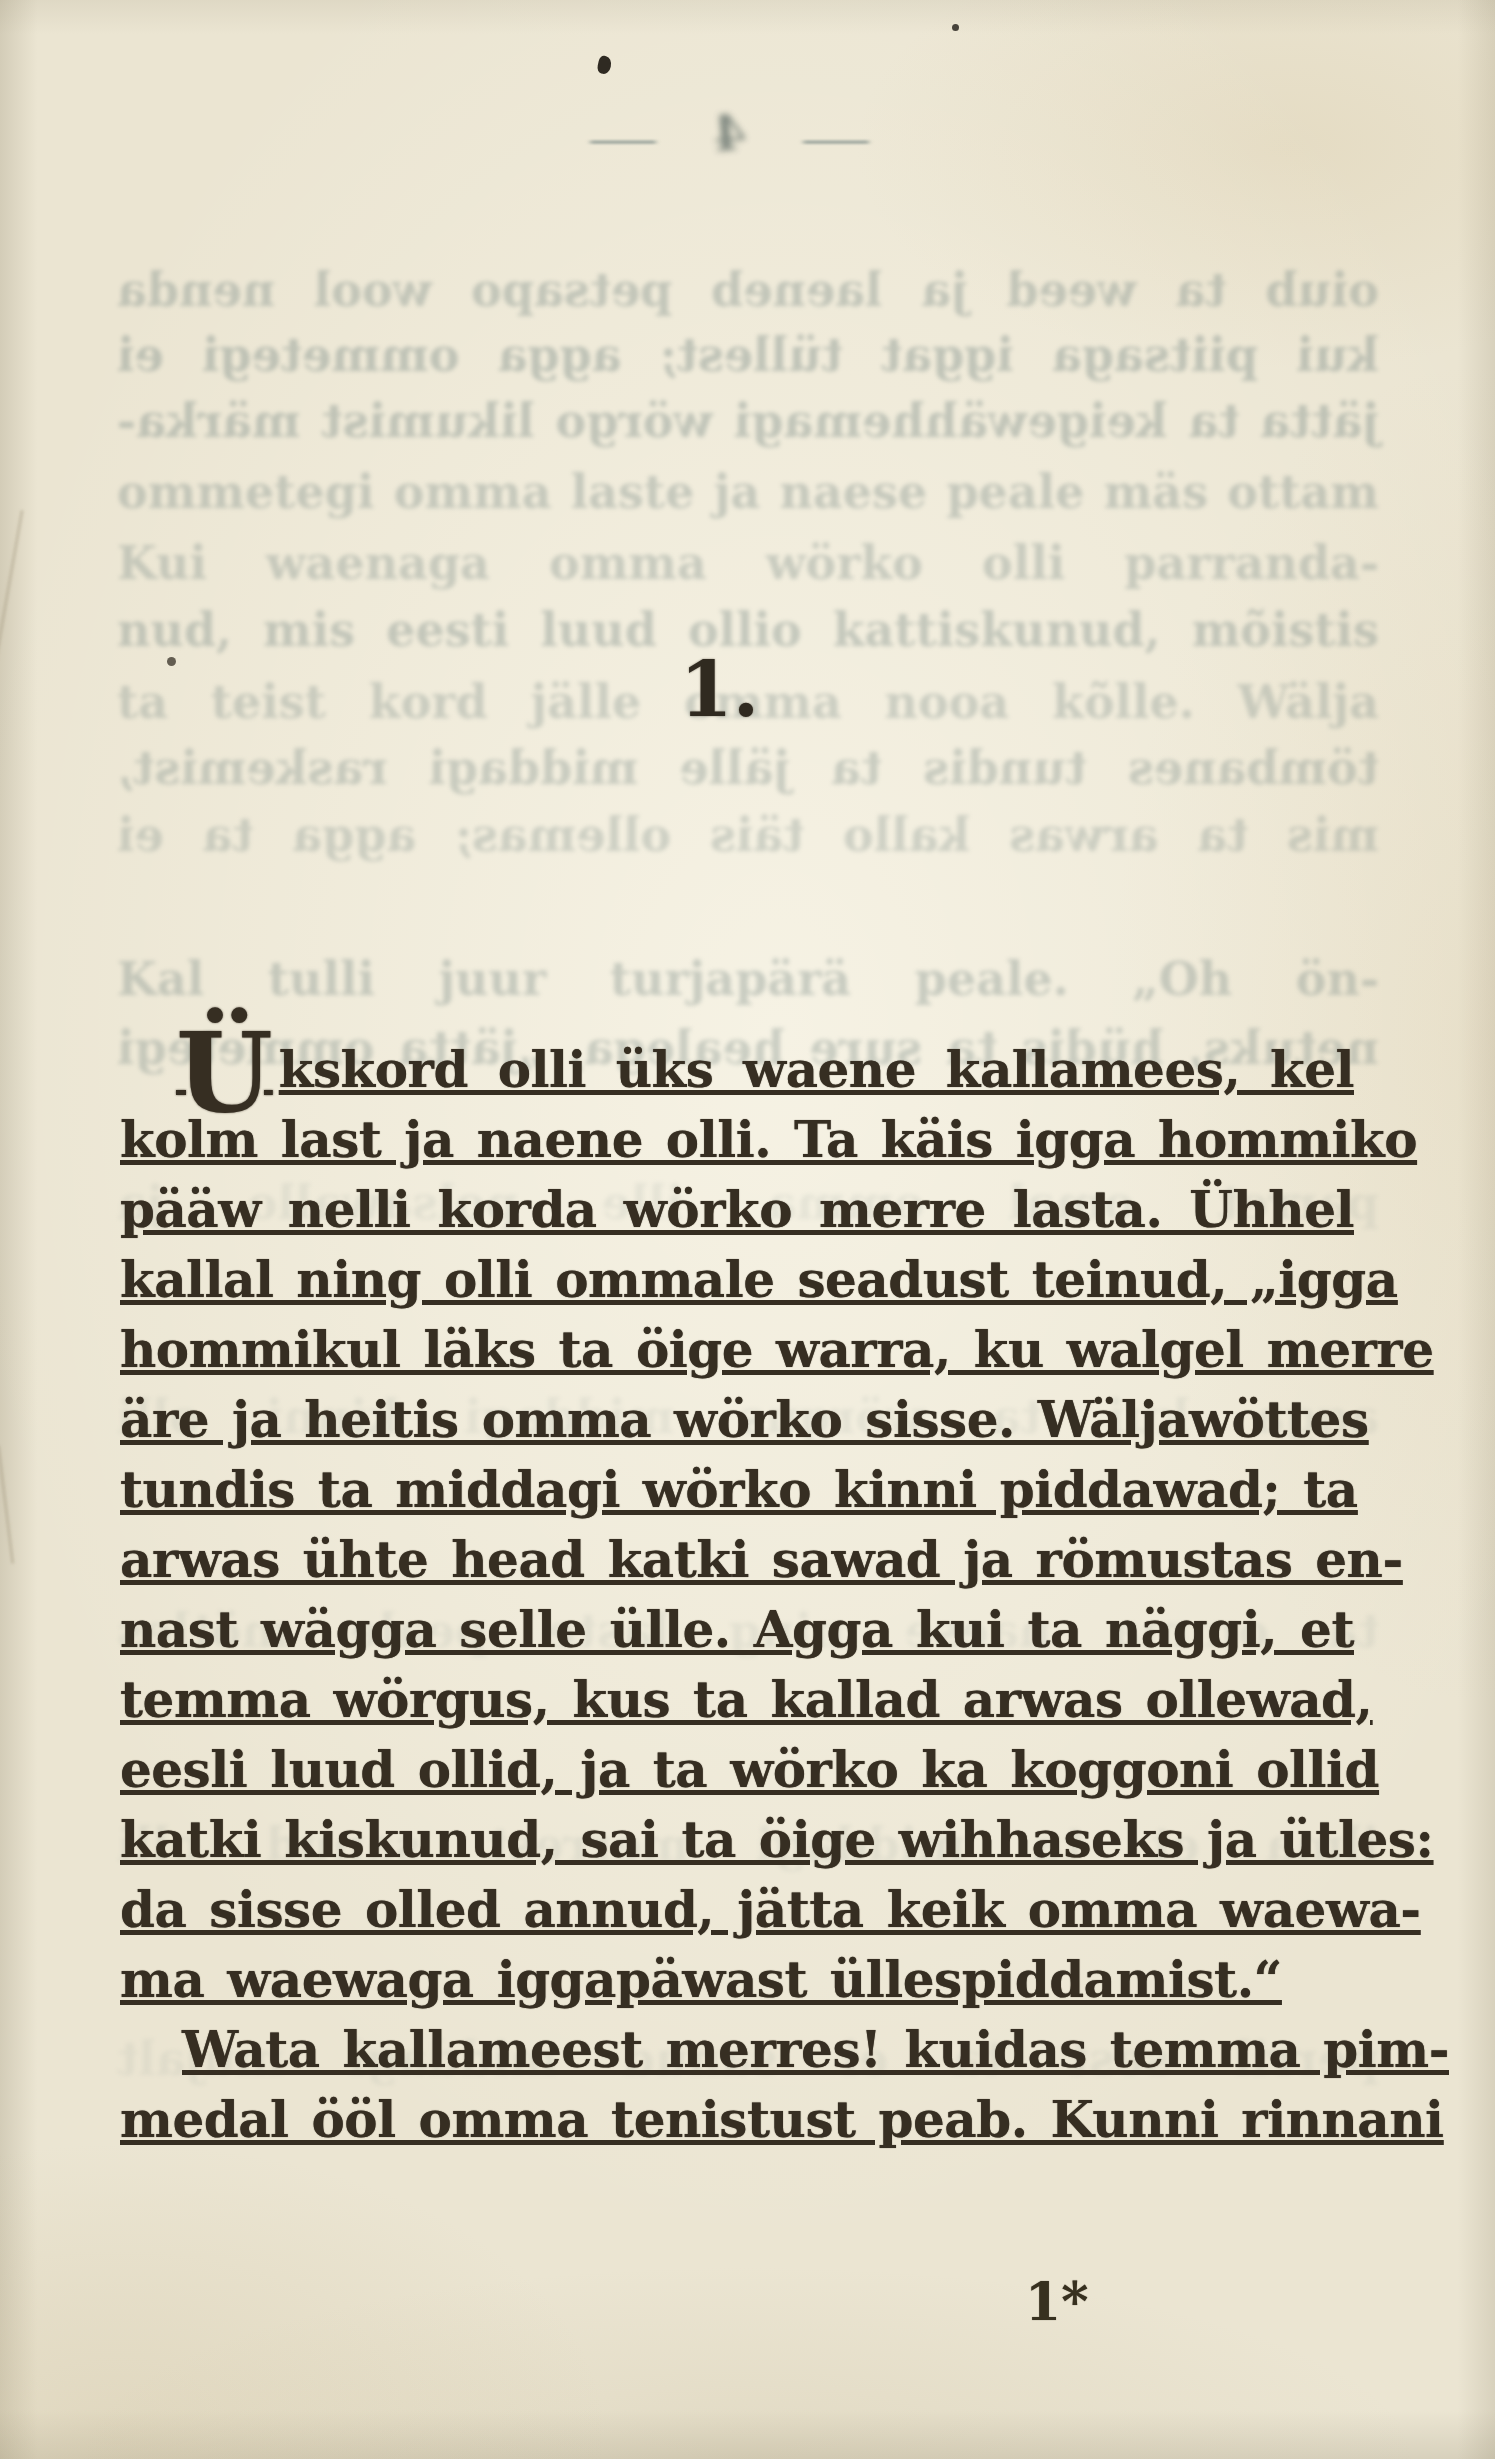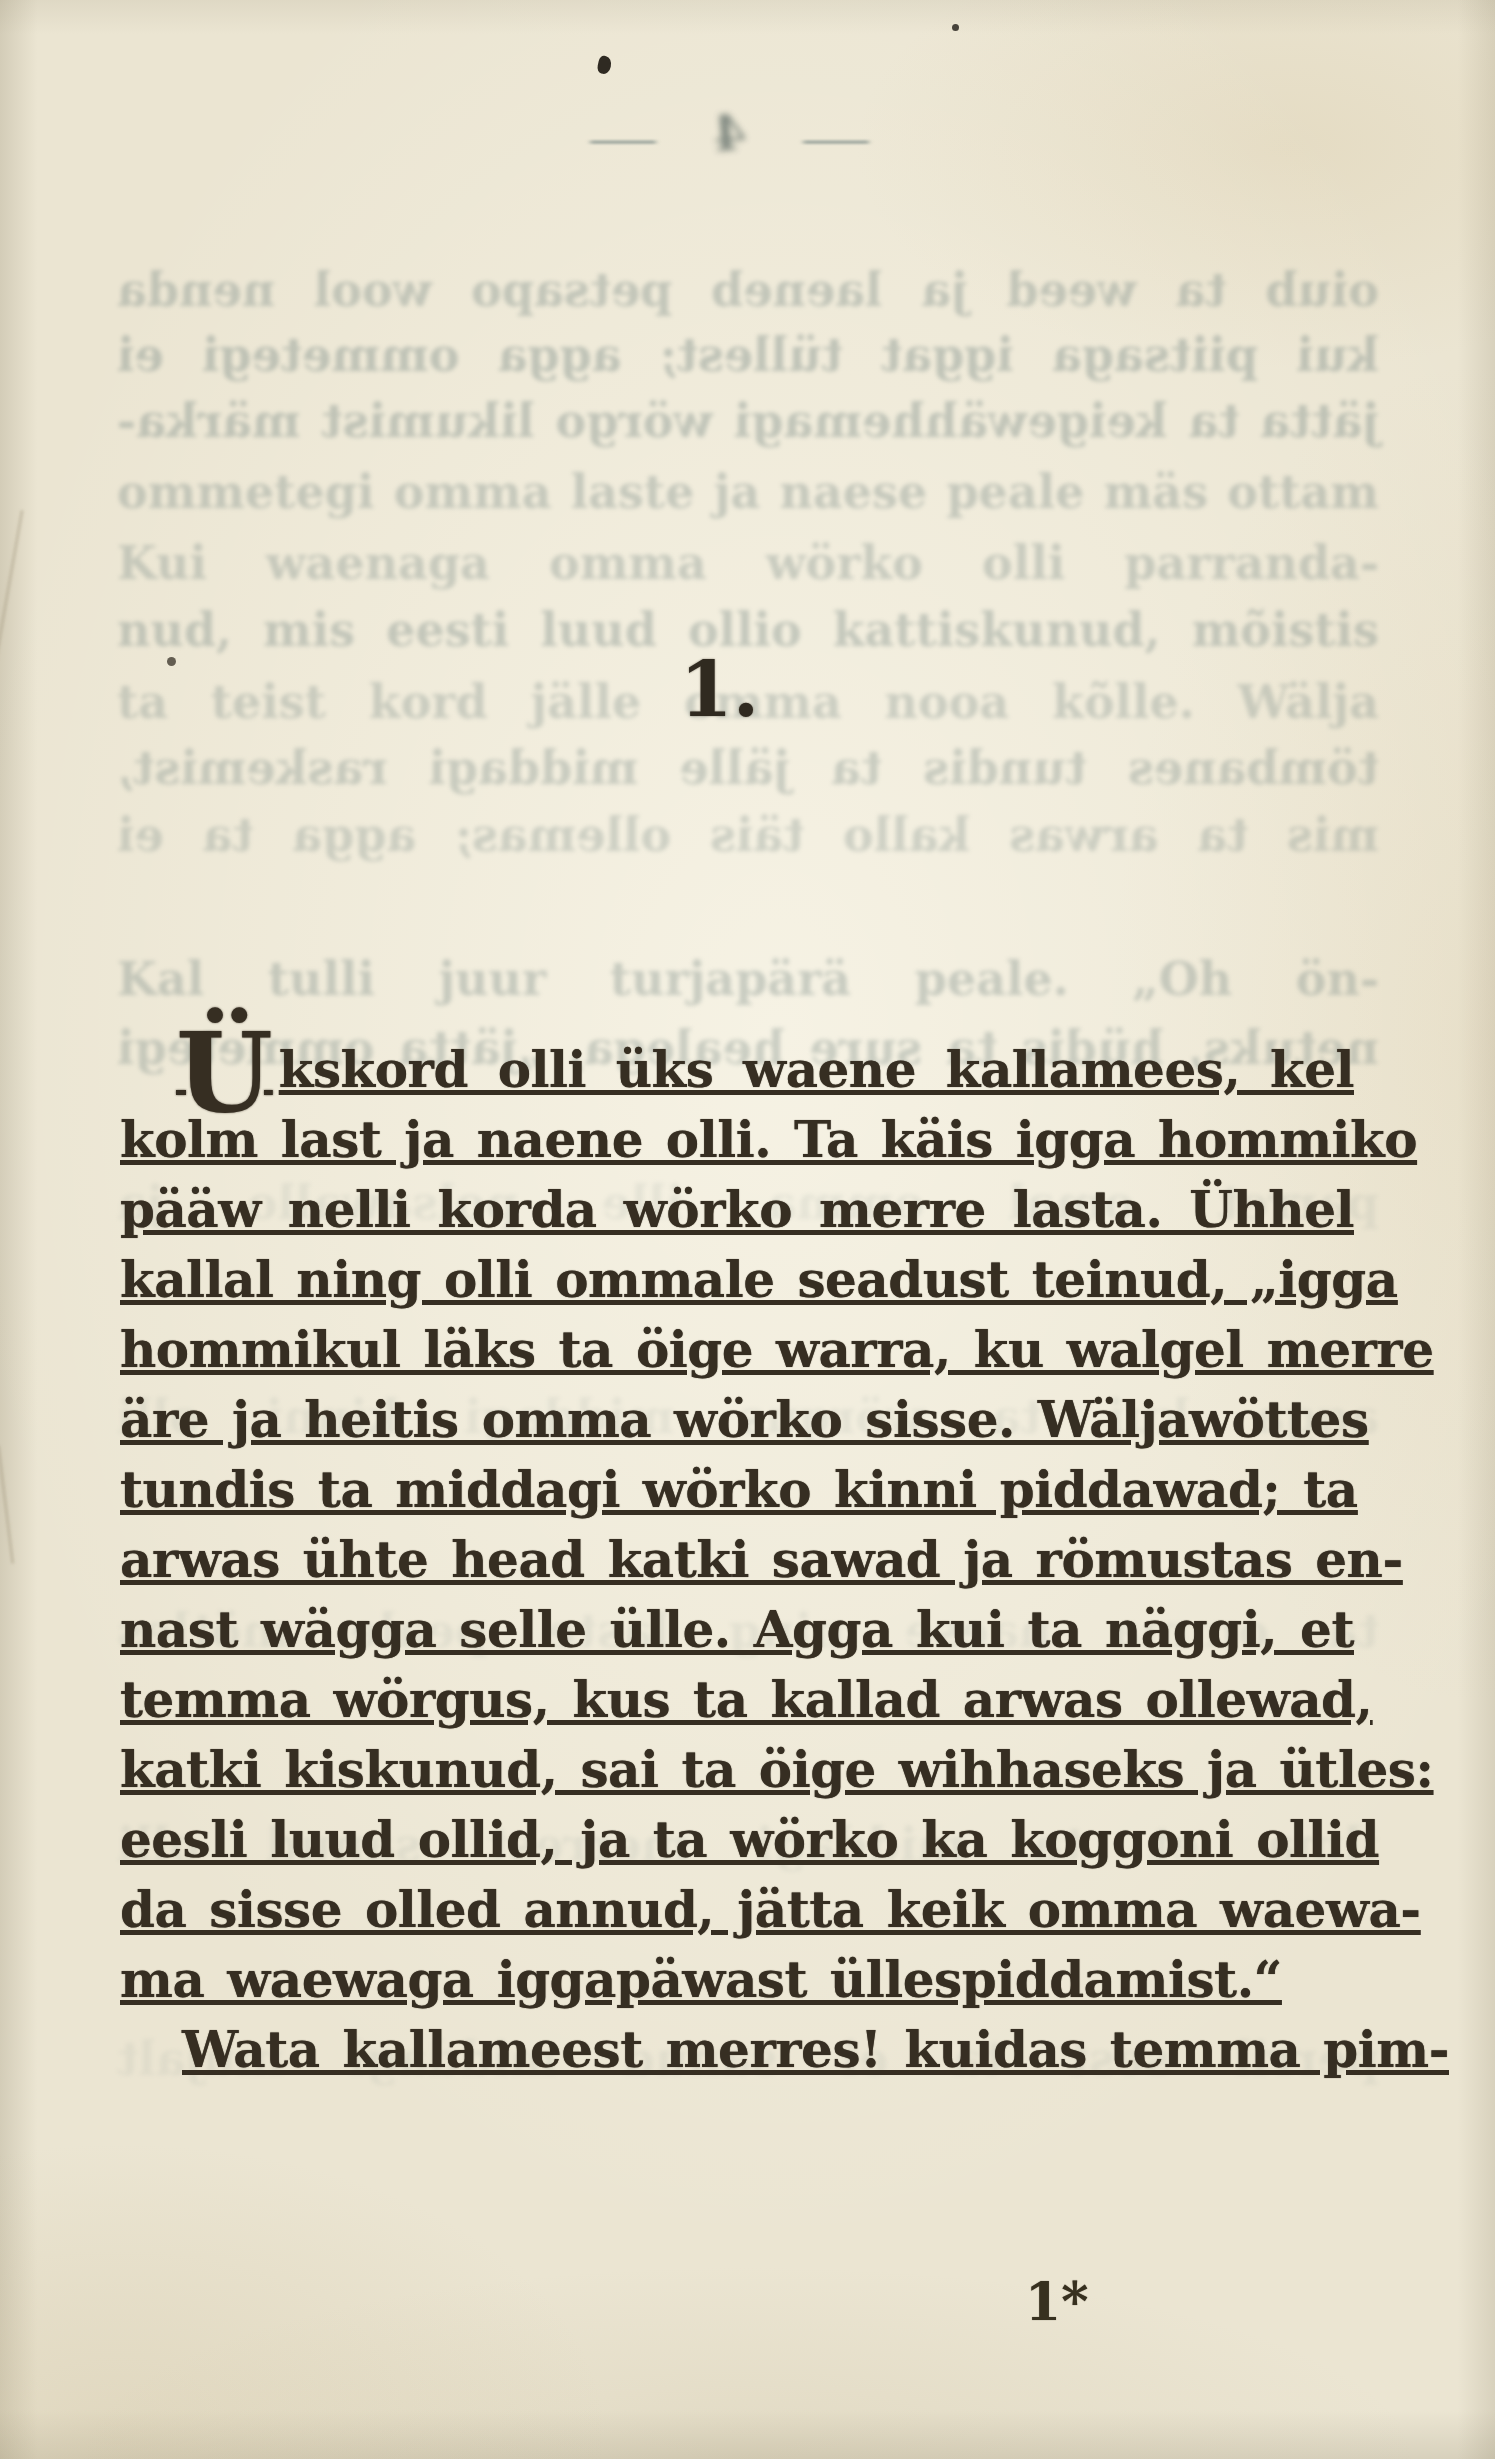--- a/index.html
+++ b/index.html
@@ -126,27 +126,28 @@
       <div class="bl firstline"><span class="initial">Ü</span><span>kskord olli üks waene kallamees, kel</span></div>
       <div class="bl">kolm last ja naene olli. Ta käis igga hommiko</div>
       <div class="bl">pääw nelli korda wörko merre lasta. Ühhel</div>
       <div class="bl">kallal ning olli ommale seadust teinud, „igga</div>
       <div class="bl">hommikul läks ta öige warra, ku walgel merre</div>
       <div class="bl">äre ja heitis omma wörko sisse. Wäljawöttes</div>
       <div class="bl">tundis ta middagi wörko kinni piddawad; ta</div>
       <div class="bl">arwas ühte head katki sawad ja römustas en-</div>
       <div class="bl">nast wägga selle ülle. Agga kui ta näggi, et</div>
       <div class="bl">temma wörgus, kus ta kallad arwas ollewad,</div>
+      <div class="bl">eesli luud ollid, ja ta wörko ka koggoni ollid</div>
       <div class="bl">katki kiskunud, sai ta öige wihhaseks ja ütles:</div>
-      <div class="bl">eesli luud ollid, ja ta wörko ka koggoni ollid</div>
       <div class="bl">da sisse olled annud, jätta keik omma waewa-</div>
       <div class="bl end">ma waewaga iggapäwast üllespiddamist.“</div>
     </div>
     <div>
       <div class="bl indent">Wata kallameest merres! kuidas temma pim-</div>
+      <div class="bl">medal ööl omma tenistust peab. Kunni rinnani</div>
     </div>
   </div>
 
   <div class="signature">1*</div>
 
   <div class="speck sp1"></div>
   <div class="speck sp2"></div>
   <div class="speck sp3"></div>
   <div class="crease cr1"></div>
   <div class="crease cr2"></div>

